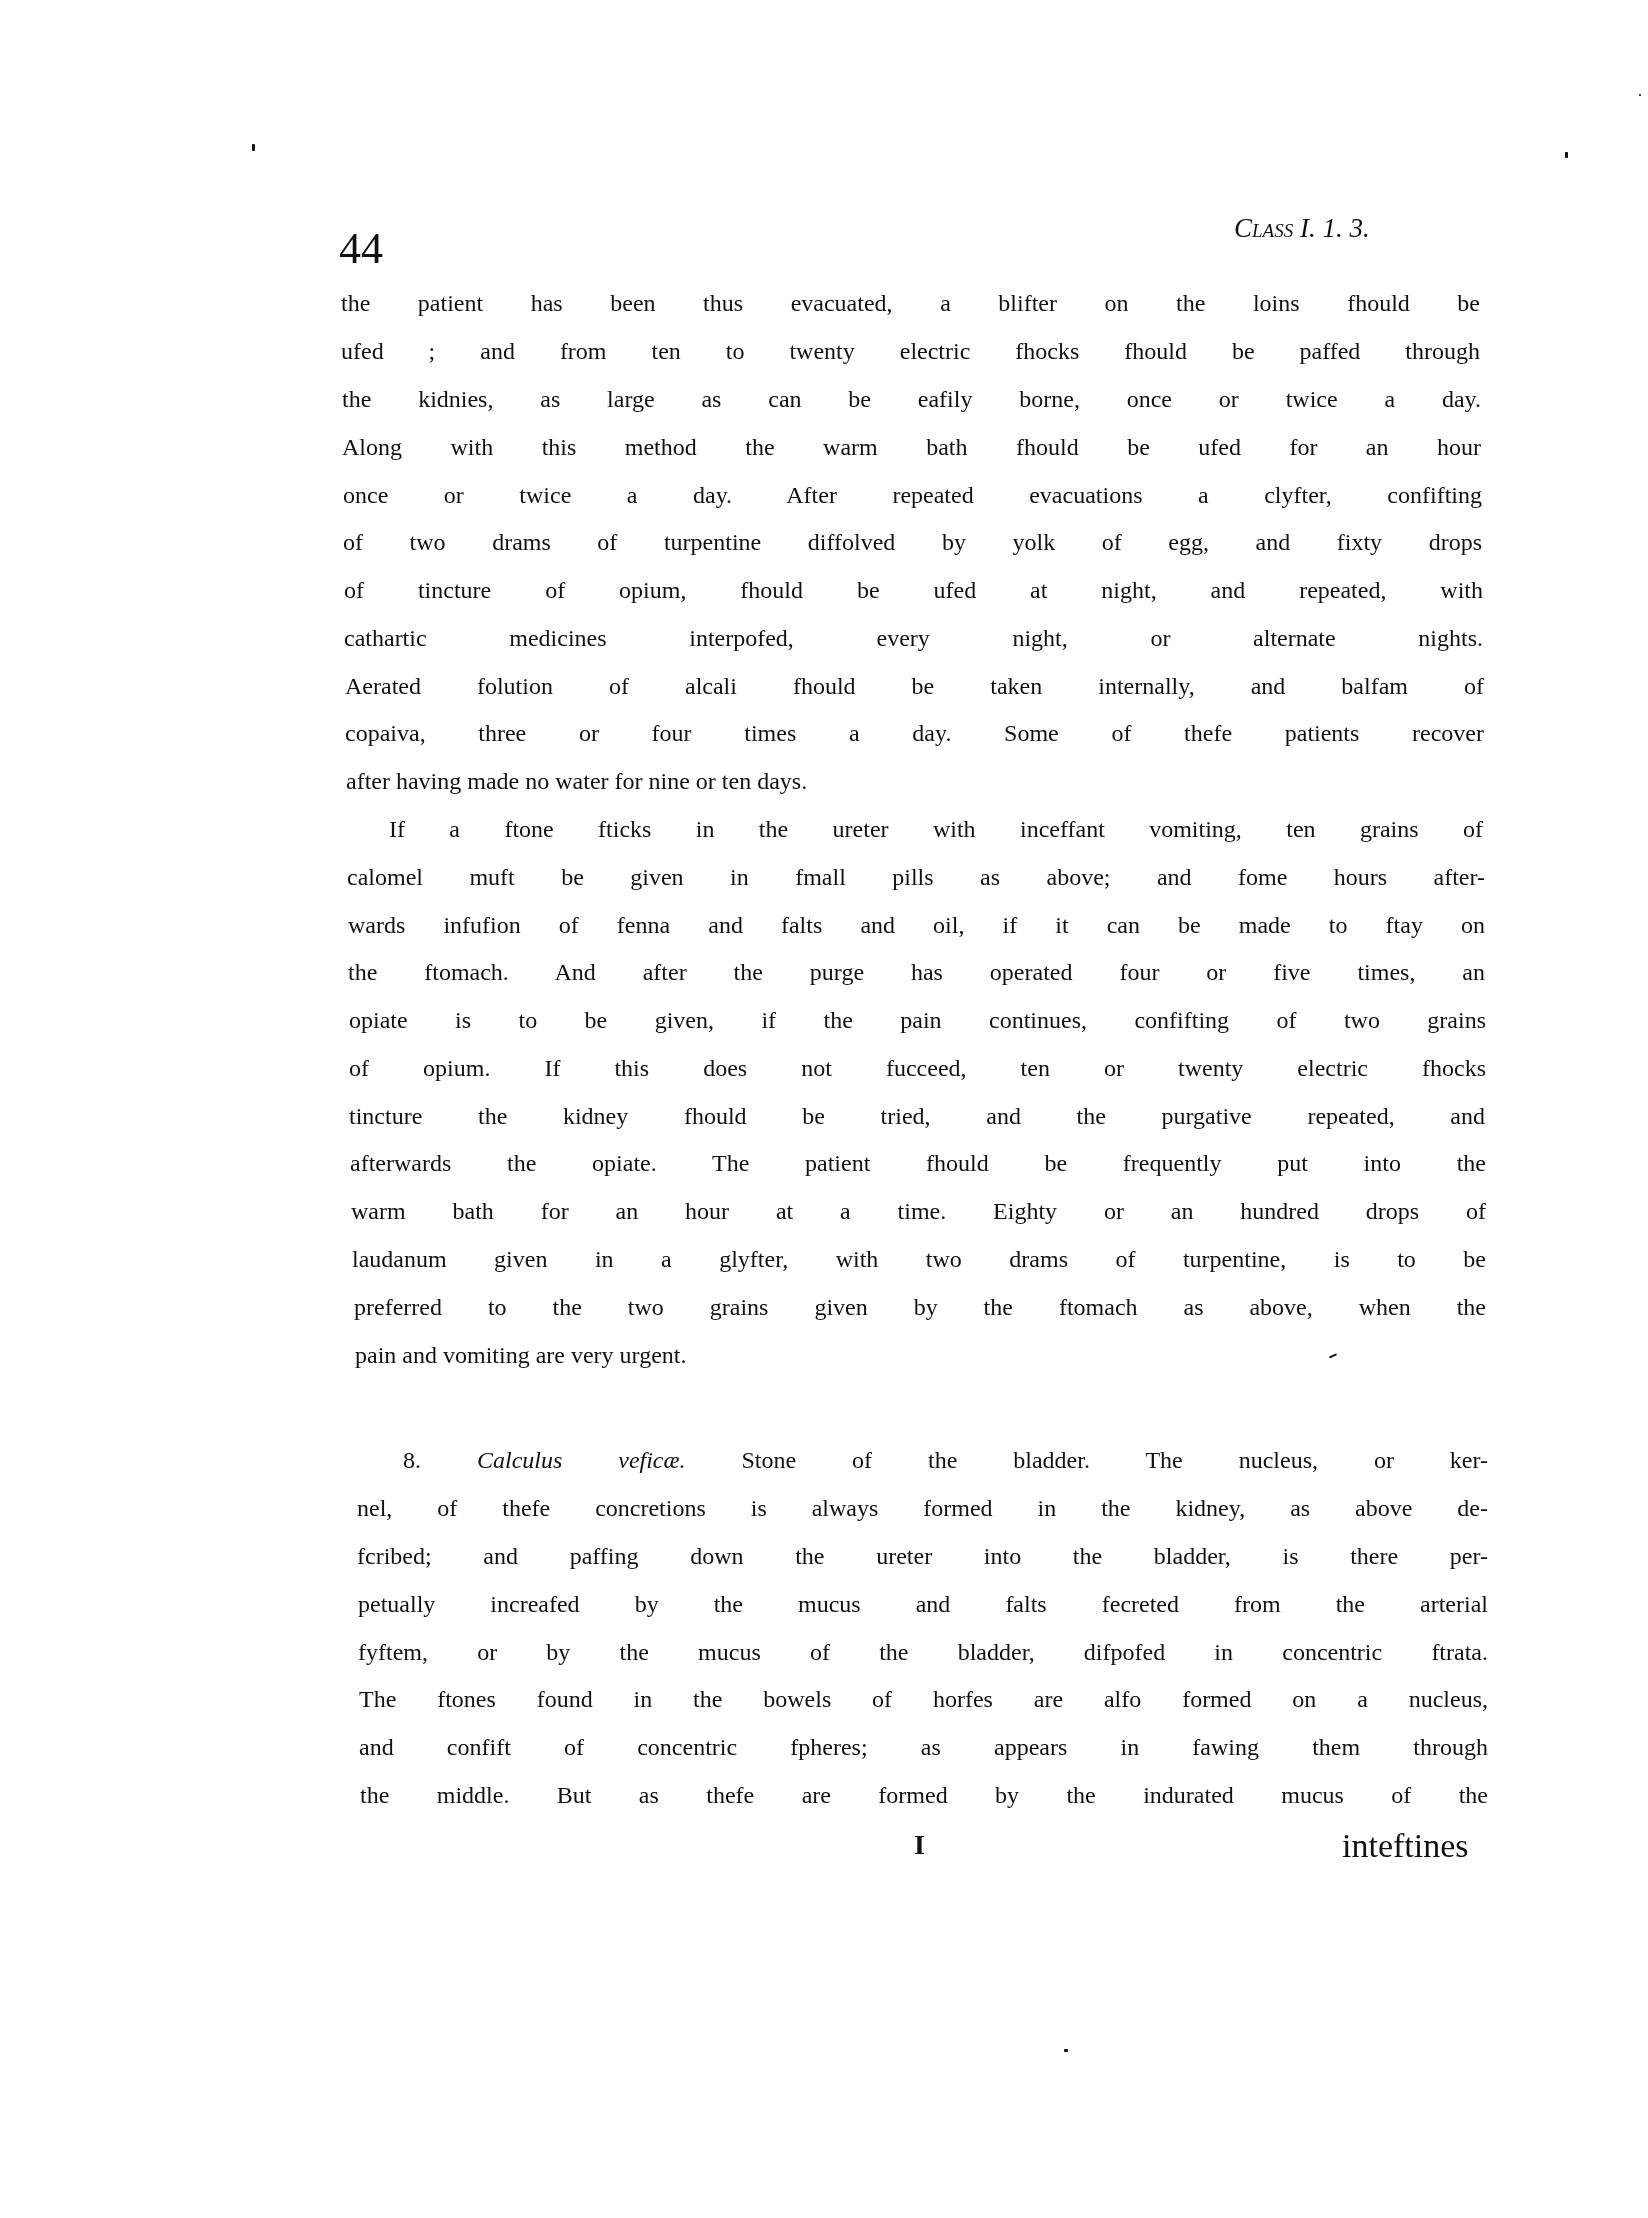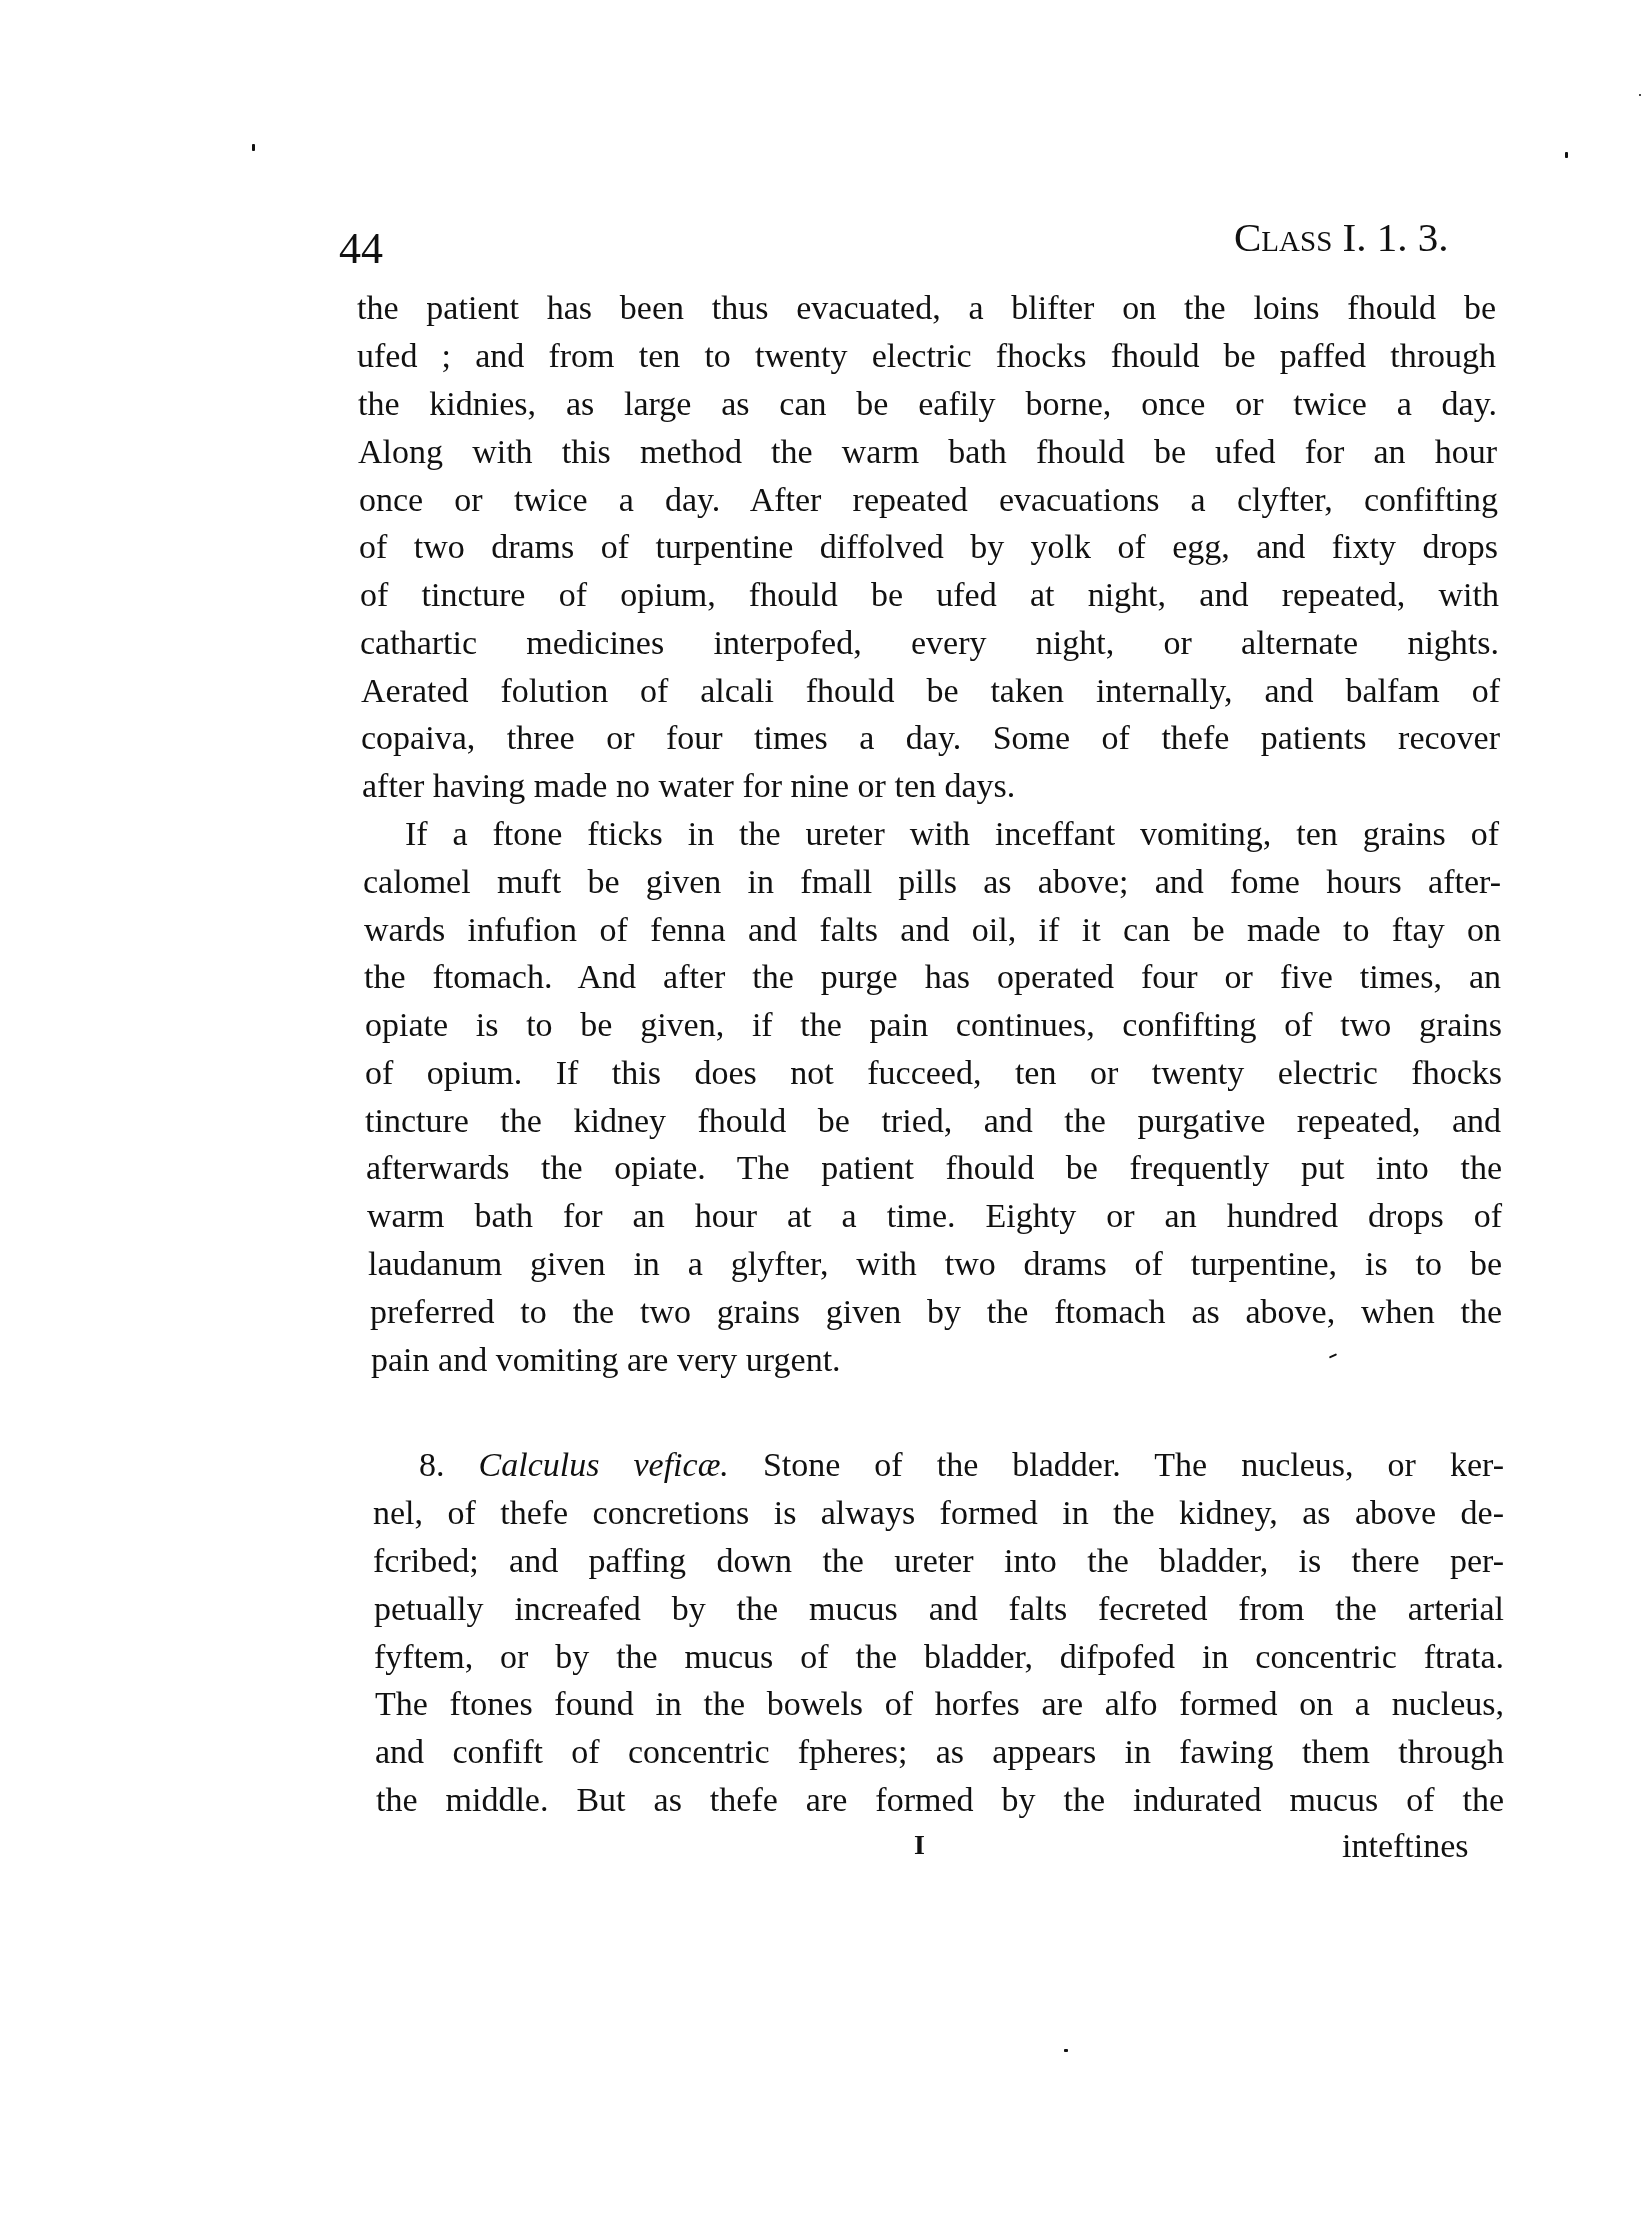--- a/index.html
+++ b/index.html
@@ -2,22 +2,22 @@
 <html style="font-size:15px"><head>
 <meta charset="utf-8">
 <style>
   html, body { margin: 0; padding: 0; background: #ffffff; }
   body { width: 1649px; height: 2219px; position: relative; overflow: hidden; }
   .page { position: absolute; left: 0; top: 0; width: 1649px; height: 2219px; background: #ffffff; color: #111111;
           font-family: "Liberation Serif", "DejaVu Serif", serif; }
   .abs { position: absolute; white-space: nowrap; }
   .running-head { font-size: 45px; line-height: 1; }
   .page-number { font-size: 44px; }
-  .class-ref { font-size: 41px; font-variant: small-caps; }
-  .line { position: absolute; white-space: nowrap; font-size: 34px; line-height: 1; text-align: justify; text-align-last: justify; margin-left: 16px; }
+  .class-ref { font-size: 27px; font-variant: small-caps; font-style: italic; }
+  .line { position: absolute; white-space: nowrap; font-size: 24px; line-height: 1; text-align: justify; text-align-last: justify; }
   .line.last { text-align-last: left; }
   .italic { font-style: italic; }
   .mark { position: absolute; background: #111; border-radius: 0.9px; }
 </style>
 </head>
 <body>
 
 <div class="page">
 
   <div class="mark" style="left:252px;top:144px;width:2.8px;height:6.6px;"></div>

